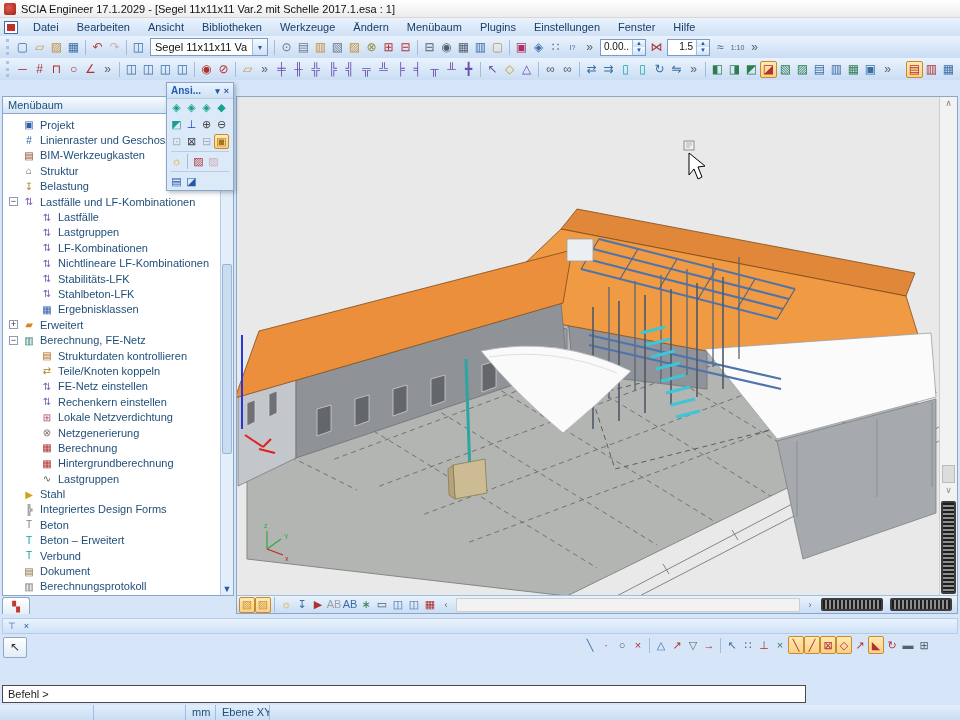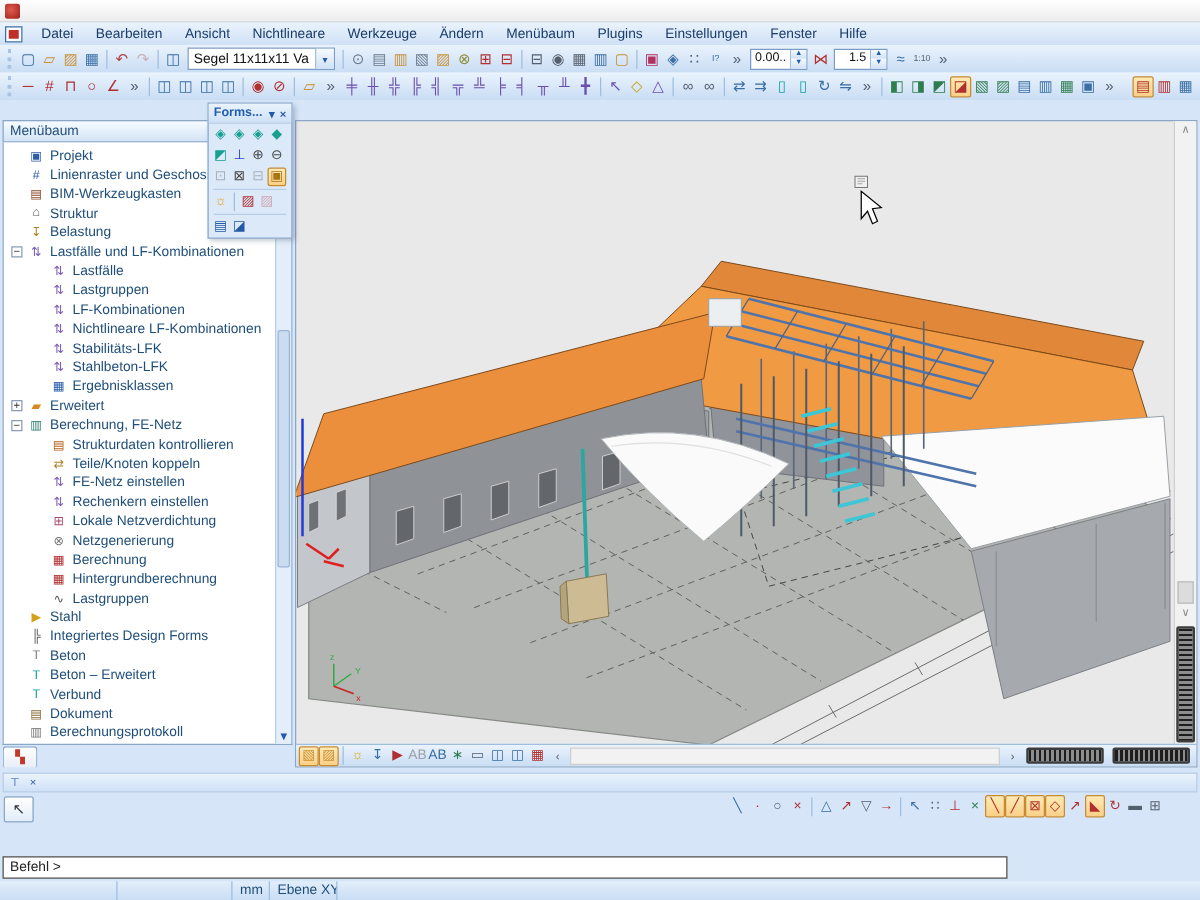--- a/index.html
+++ b/index.html
@@ -82,29 +82,30 @@
 
 .statusbar{position:absolute;left:0;top:705px;width:960px;height:15px;background:linear-gradient(#e2eefb,#c9ddf4);display:flex;font-size:11px;color:#1f4e79;border-top:1px solid #ab}
 .sb-cell{border-right:1px solid #9fbedf;padding:1px 6px;white-space:nowrap;overflow:hidden}
 .sb-1{width:94px}.sb-2{width:92px}.sb-3{width:30px;text-align:left}.sb-4{width:54px}.sb-5{flex:1;border-right:none}
 </style>
 </head>
 <body>
 
 <div class="titlebar">
   <span class="app-ico"></span>
+  <span>SCIA Engineer 17.1.2029 - [Segel 11x11x11 Var.2 mit Schelle  2017.1.esa : 1]</span>
 </div>
 
 <div class="menubar">
   <span class="logo-ico"></span>
   <span style="display:flex">
       <span class="menu-item">Datei</span>
       <span class="menu-item">Bearbeiten</span>
       <span class="menu-item">Ansicht</span>
-      <span class="menu-item">Nichtlineare</span>
+      <span class="menu-item">Bibliotheken</span>
       <span class="menu-item">Werkzeuge</span>
       <span class="menu-item">Ändern</span>
       <span class="menu-item">Menübaum</span>
       <span class="menu-item">Plugins</span>
       <span class="menu-item">Einstellungen</span>
       <span class="menu-item">Fenster</span>
       <span class="menu-item">Hilfe</span>
     </span>
 </div>
 
@@ -415,21 +416,21 @@
   </div>
 </div>
 <div class="tree-tabrow">
   <div class="tree-tab">
     <span>▚</span>
   </div>
 </div>
 
 <div class="palette">
   <div class="palette-title">
-    <span class="t">Forms...</span>
+    <span class="t">Ansi...</span>
     <span class="pbtn">▾</span>
     <span class="pbtn">×</span>
   </div>
   <div class="prow">
       <span class="tbtn" style="color: rgb(23, 160, 143);">◈</span>
       <span class="tbtn" style="color: rgb(23, 160, 143);">◈</span>
       <span class="tbtn" style="color: rgb(23, 160, 143);">◈</span>
       <span class="tbtn" style="color: rgb(23, 160, 143);">◆</span>
     </div>
   <div class="prow">

